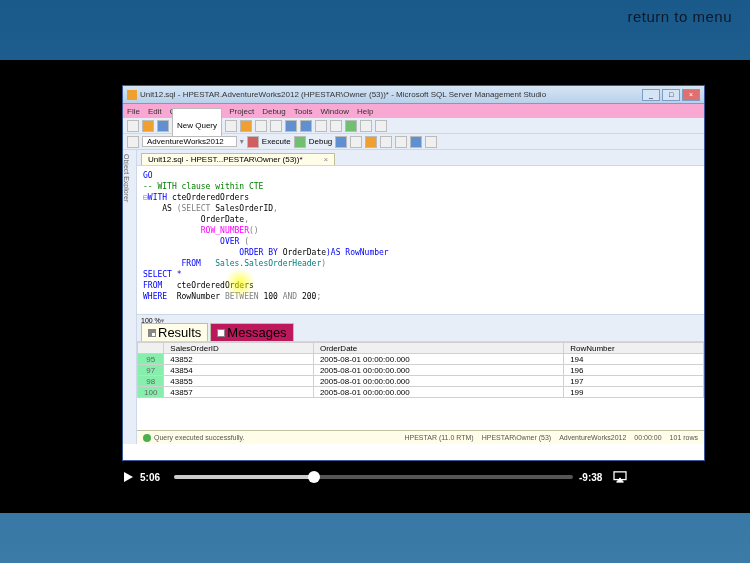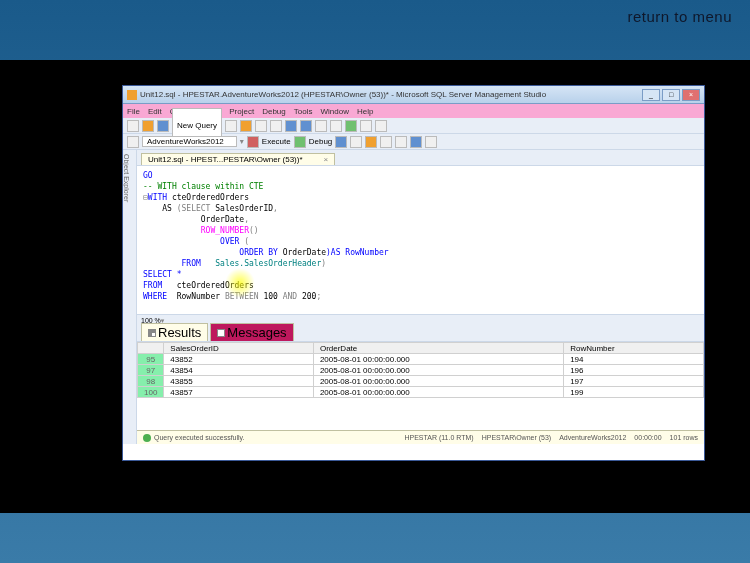--- a/index.html
+++ b/index.html
@@ -225,14 +225,33 @@
             <span>HPESTAR\Owner (53)</span>
             <span>AdventureWorks2012</span>
             <span>00:00:00</span>
             <span>101 rows</span>
           </div>
         </div>
       </div>
     </div>
   </div>
 
+  <div class="video-controls">
+    <div class="play-btn">
+      <svg viewBox="0 0 12 12" width="12" height="12">
+          <polygon points="2,1 11,6 2,11"></polygon>
+        </svg>
+    </div>
+    <div class="time">5:06</div>
+    <div class="prog-track">
+      <div class="prog-fill" style="width:35%;"></div>
+      <div class="prog-thumb" style="left:35%;"></div>
+    </div>
+    <div class="time">-9:38</div>
+    <div class="airplay-icon">
+      <svg viewBox="0 0 16 14" width="14" height="12">
+          <rect x="1" y="1" width="14" height="9" stroke-width="1.5"></rect>
+          <polygon points="8,8 12,13 4,13" fill="#fff"></polygon>
+        </svg>
+    </div>
+  </div>
 
 </div>
 
 </body></html>

